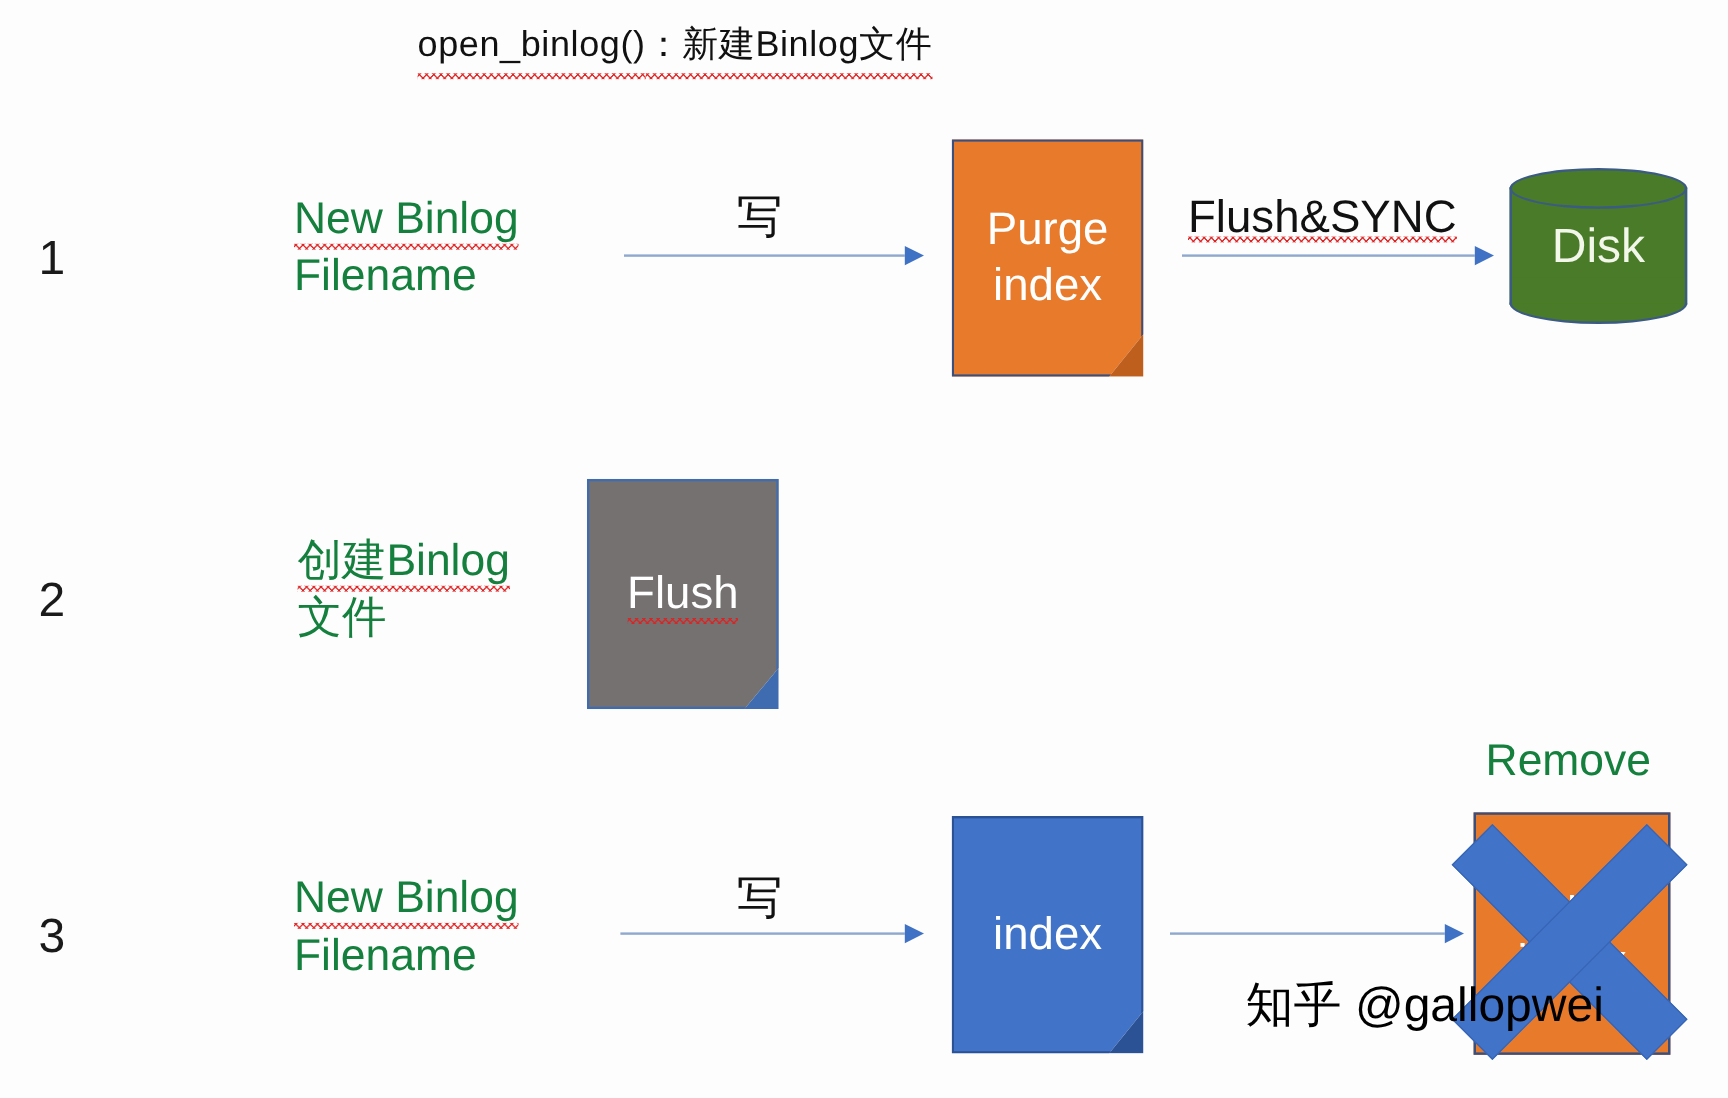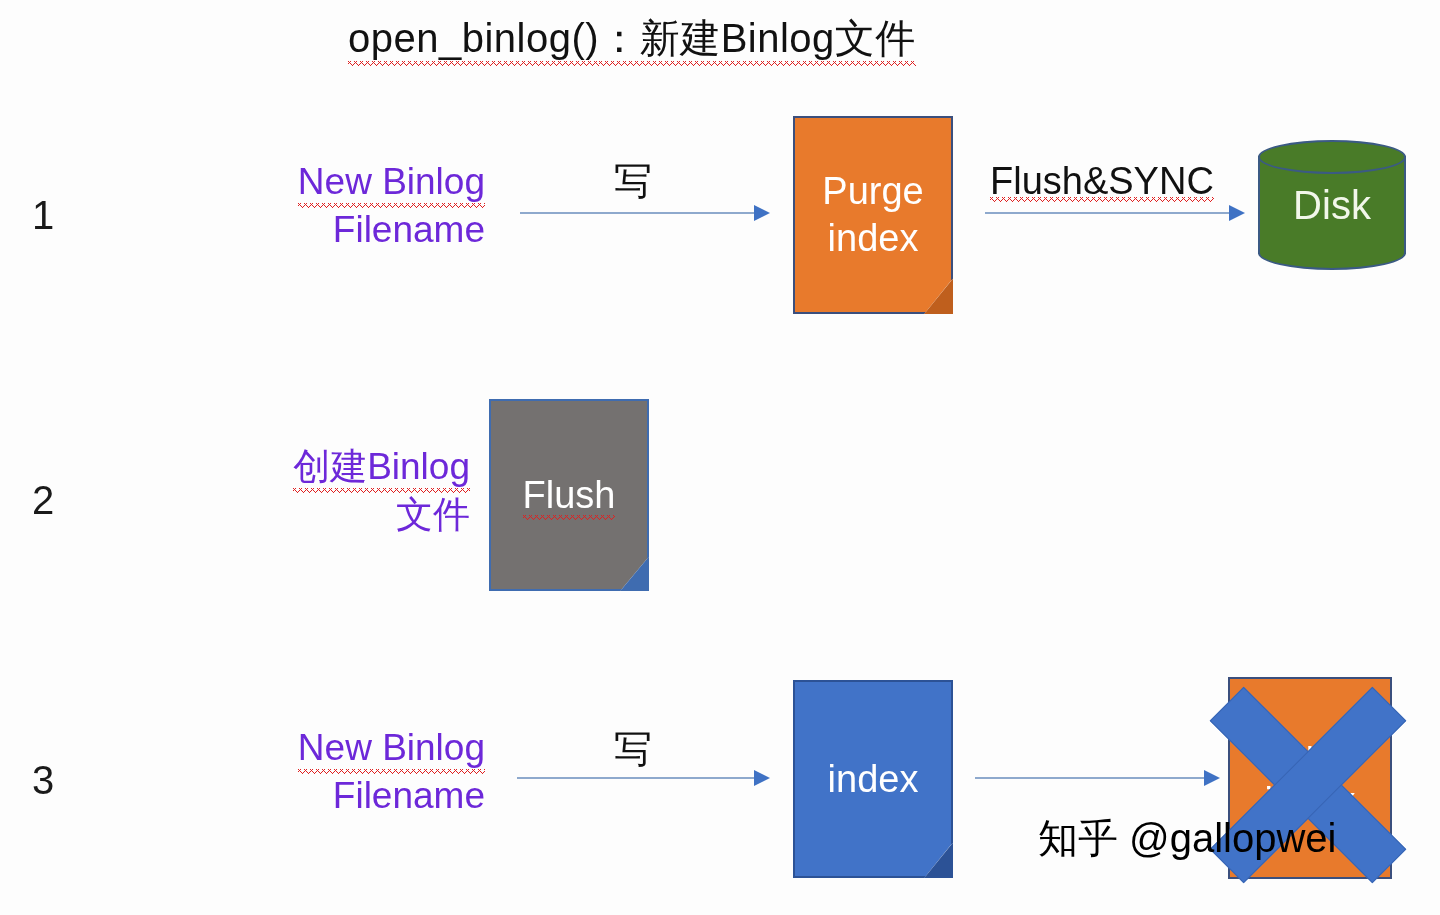--- a/index.html
+++ b/index.html
@@ -16,21 +16,21 @@
     height: 915px;
     background: #fdfdfd;
     overflow: hidden;
   }
 
   
   .title {
     position: absolute;
     left: 348px;
     top: 12px;
-    font-size: 40px;
+    font-size: 30px;
     line-height: 52px;
     color: #111111;
     white-space: nowrap;
     letter-spacing: 0.5px;
     text-decoration: underline;
   }
 
   
   .sq {
     position: relative;
@@ -59,22 +59,22 @@
     font-size: 40px;
     color: #1a1a1a;
     line-height: 1;
   }
 
   
   .label {
     position: absolute;
     font-size: 37px;
     line-height: 48px;
-    color: #6d28d9;
-    text-align: right;
+    color: #15803d;
+    text-align: left;
     white-space: nowrap;
   }
 
   
   .arrow {
     position: absolute;
     height: 16px;
   }
   .arrow .shaft {
     position: absolute;
@@ -318,20 +318,21 @@
     <div class="body"></div>
     <div class="fold"></div>
     <div class="doc-text">index</div>
   </div>
 
   <div class="arrow" style="left:975px; top:770px; width:245px;">
     <div class="shaft" style="width:229px;"></div>
     <div class="head" style="left:229px;"></div>
   </div>
 
+  <div class="label" style="left:1238px; top:610px; width:165px;">Remove</div>
 
   <div class="rect-orange" style="left:1228px; top:677px; width:160px; height:198px;">
     <div class="doc-text">
       <span>Purge</span><br>
       <span>index</span>
     </div>
   </div>
 
   <div class="xmark" style="left:1218px; top:680px; width:180px; height:210px;">
     <span class="b1"></span>

